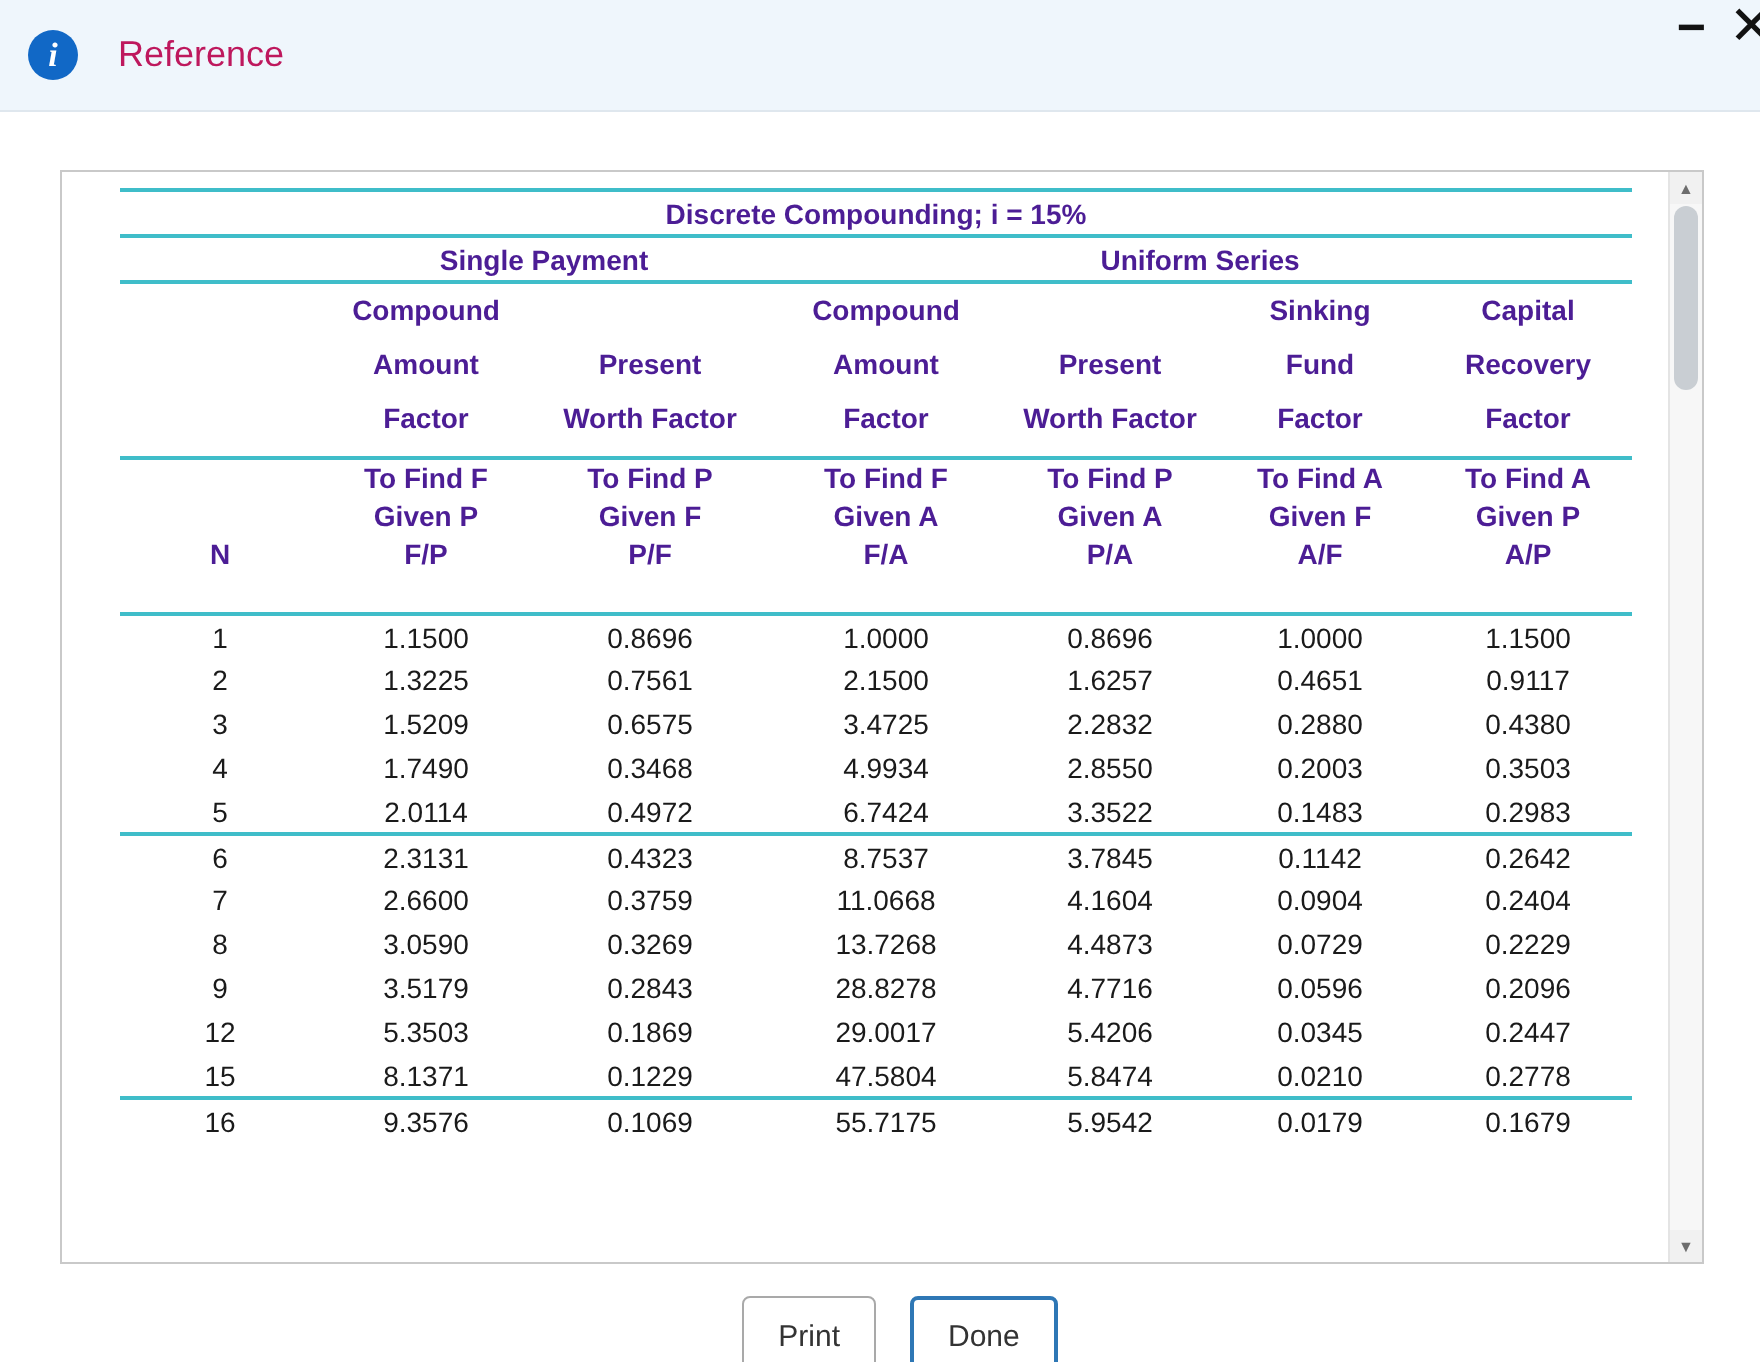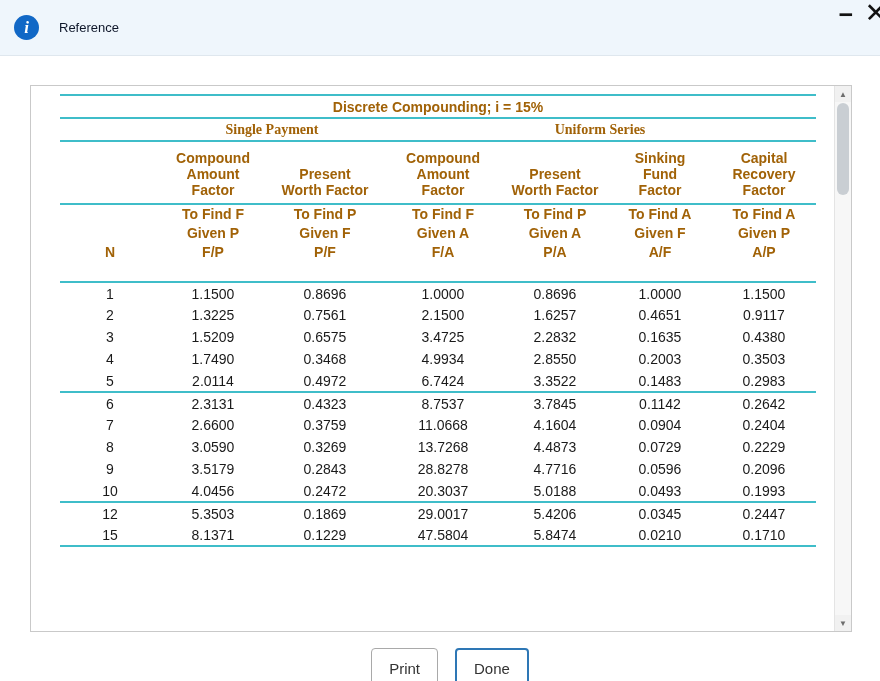--- a/index.html
+++ b/index.html
@@ -19,49 +19,49 @@
     overflow:visible;
   }
   .info-icon {
     width:25px; height:25px; border-radius:50%;
     background:var(--info_blue, #1168c6); color:#fff;
     display:flex; align-items:center; justify-content:center;
     font-weight:bold; font-style:italic;
     font-family:"Liberation Serif", serif;
     font-size:17px; flex:0 0 auto;
   }
-  .dialog-title { margin-left:20px; font-size:13px; color:#0f172a;text-align:center; }
+  .dialog-title { margin-left:20px; font-size:18px; color:#be185d;text-align:center; }
   .win-btn { position:absolute; color:#121212; cursor:pointer; line-height:1; }
   .minimize { right:27px; top:2px; font-size:25px; font-weight:bold; }
   .close { right:-7px; top:0px; font-size:27px; font-weight:400; }
 
   
   .table-panel {
     position:absolute; left:30px; top:85px;
     width:822px; height:547px;
     border:1px solid #c9c9c9; background:#fff;
   }
   .table-scroll-area {
     position:absolute; top:0; left:0; right:17px; bottom:0;
     overflow:hidden; padding:8px 0 0 29px;
   }
   table { border-collapse:collapse; width:756px; table-layout:fixed; }
   thead th {
-    font-weight:bold; color:#a16207; font-size:14px; text-align:center;
+    font-weight:bold; color:#4c1d95; font-size:14px; text-align:center;
     white-space:pre-line;
   }
   .title-row th {
     border-top:2px solid var(--teal, #3fbdc9);
     border-bottom:2px solid var(--teal, #3fbdc9);
     height:23px;
   }
-  .group-row th { border-bottom:2px solid var(--teal, #3fbdc9); height:23px;font-family:Liberation Serif, serif; }
+  .group-row th { border-bottom:2px solid var(--teal, #3fbdc9); height:23px; }
   .factor-row th {
     border-bottom:2px solid var(--teal, #3fbdc9);
-    height:63px; vertical-align:bottom; padding-bottom:5px; line-height:16px;
+    height:63px; vertical-align:bottom; padding-bottom:5px; line-height:27px;
   }
   .find-row th {
     border-bottom:2px solid var(--teal, #3fbdc9);
     height:62px; vertical-align:bottom; padding-bottom:19px; line-height:19px;
   }
   tbody td {
     font-size:14px; color:#1a1a1a; text-align:center;
     height:22px; padding:0; font-weight:normal;
   }
   tbody tr.group-end td { border-bottom:2px solid var(--teal, #3fbdc9); }
@@ -185,21 +185,21 @@
             <td>1.6257</td>
             <td>0.4651</td>
             <td>0.9117</td>
           </tr>
           <tr>
             <td>3</td>
             <td>1.5209</td>
             <td>0.6575</td>
             <td>3.4725</td>
             <td>2.2832</td>
-            <td>0.1635</td>
+            <td>0.2880</td>
             <td>0.4380</td>
           </tr>
           <tr>
             <td>4</td>
             <td>1.7490</td>
             <td>0.3468</td>
             <td>4.9934</td>
             <td>2.8550</td>
             <td>0.2003</td>
             <td>0.3503</td>
@@ -242,46 +242,46 @@
           </tr>
           <tr>
             <td>9</td>
             <td>3.5179</td>
             <td>0.2843</td>
             <td>28.8278</td>
             <td>4.7716</td>
             <td>0.0596</td>
             <td>0.2096</td>
           </tr>
-          <tr class="group-end">
-            <td>10</td>
-            <td>4.0456</td>
-            <td>0.2472</td>
-            <td>20.3037</td>
-            <td>5.0188</td>
-            <td>0.0493</td>
-            <td>0.1993</td>
-          </tr>
           <tr>
             <td>12</td>
             <td>5.3503</td>
             <td>0.1869</td>
             <td>29.0017</td>
             <td>5.4206</td>
             <td>0.0345</td>
             <td>0.2447</td>
           </tr>
           <tr class="group-end">
             <td>15</td>
             <td>8.1371</td>
             <td>0.1229</td>
             <td>47.5804</td>
             <td>5.8474</td>
             <td>0.0210</td>
-            <td>0.1710</td>
+            <td>0.2778</td>
+          </tr>
+          <tr>
+            <td>16</td>
+            <td>9.3576</td>
+            <td>0.1069</td>
+            <td>55.7175</td>
+            <td>5.9542</td>
+            <td>0.0179</td>
+            <td>0.1679</td>
           </tr>
         </tbody>
     </table>
   </div>
   <div class="scrollbar">
     <div class="sb-btn up">▲</div>
     <div class="sb-thumb"></div>
     <div class="sb-btn down">▼</div>
   </div>
 </div>

